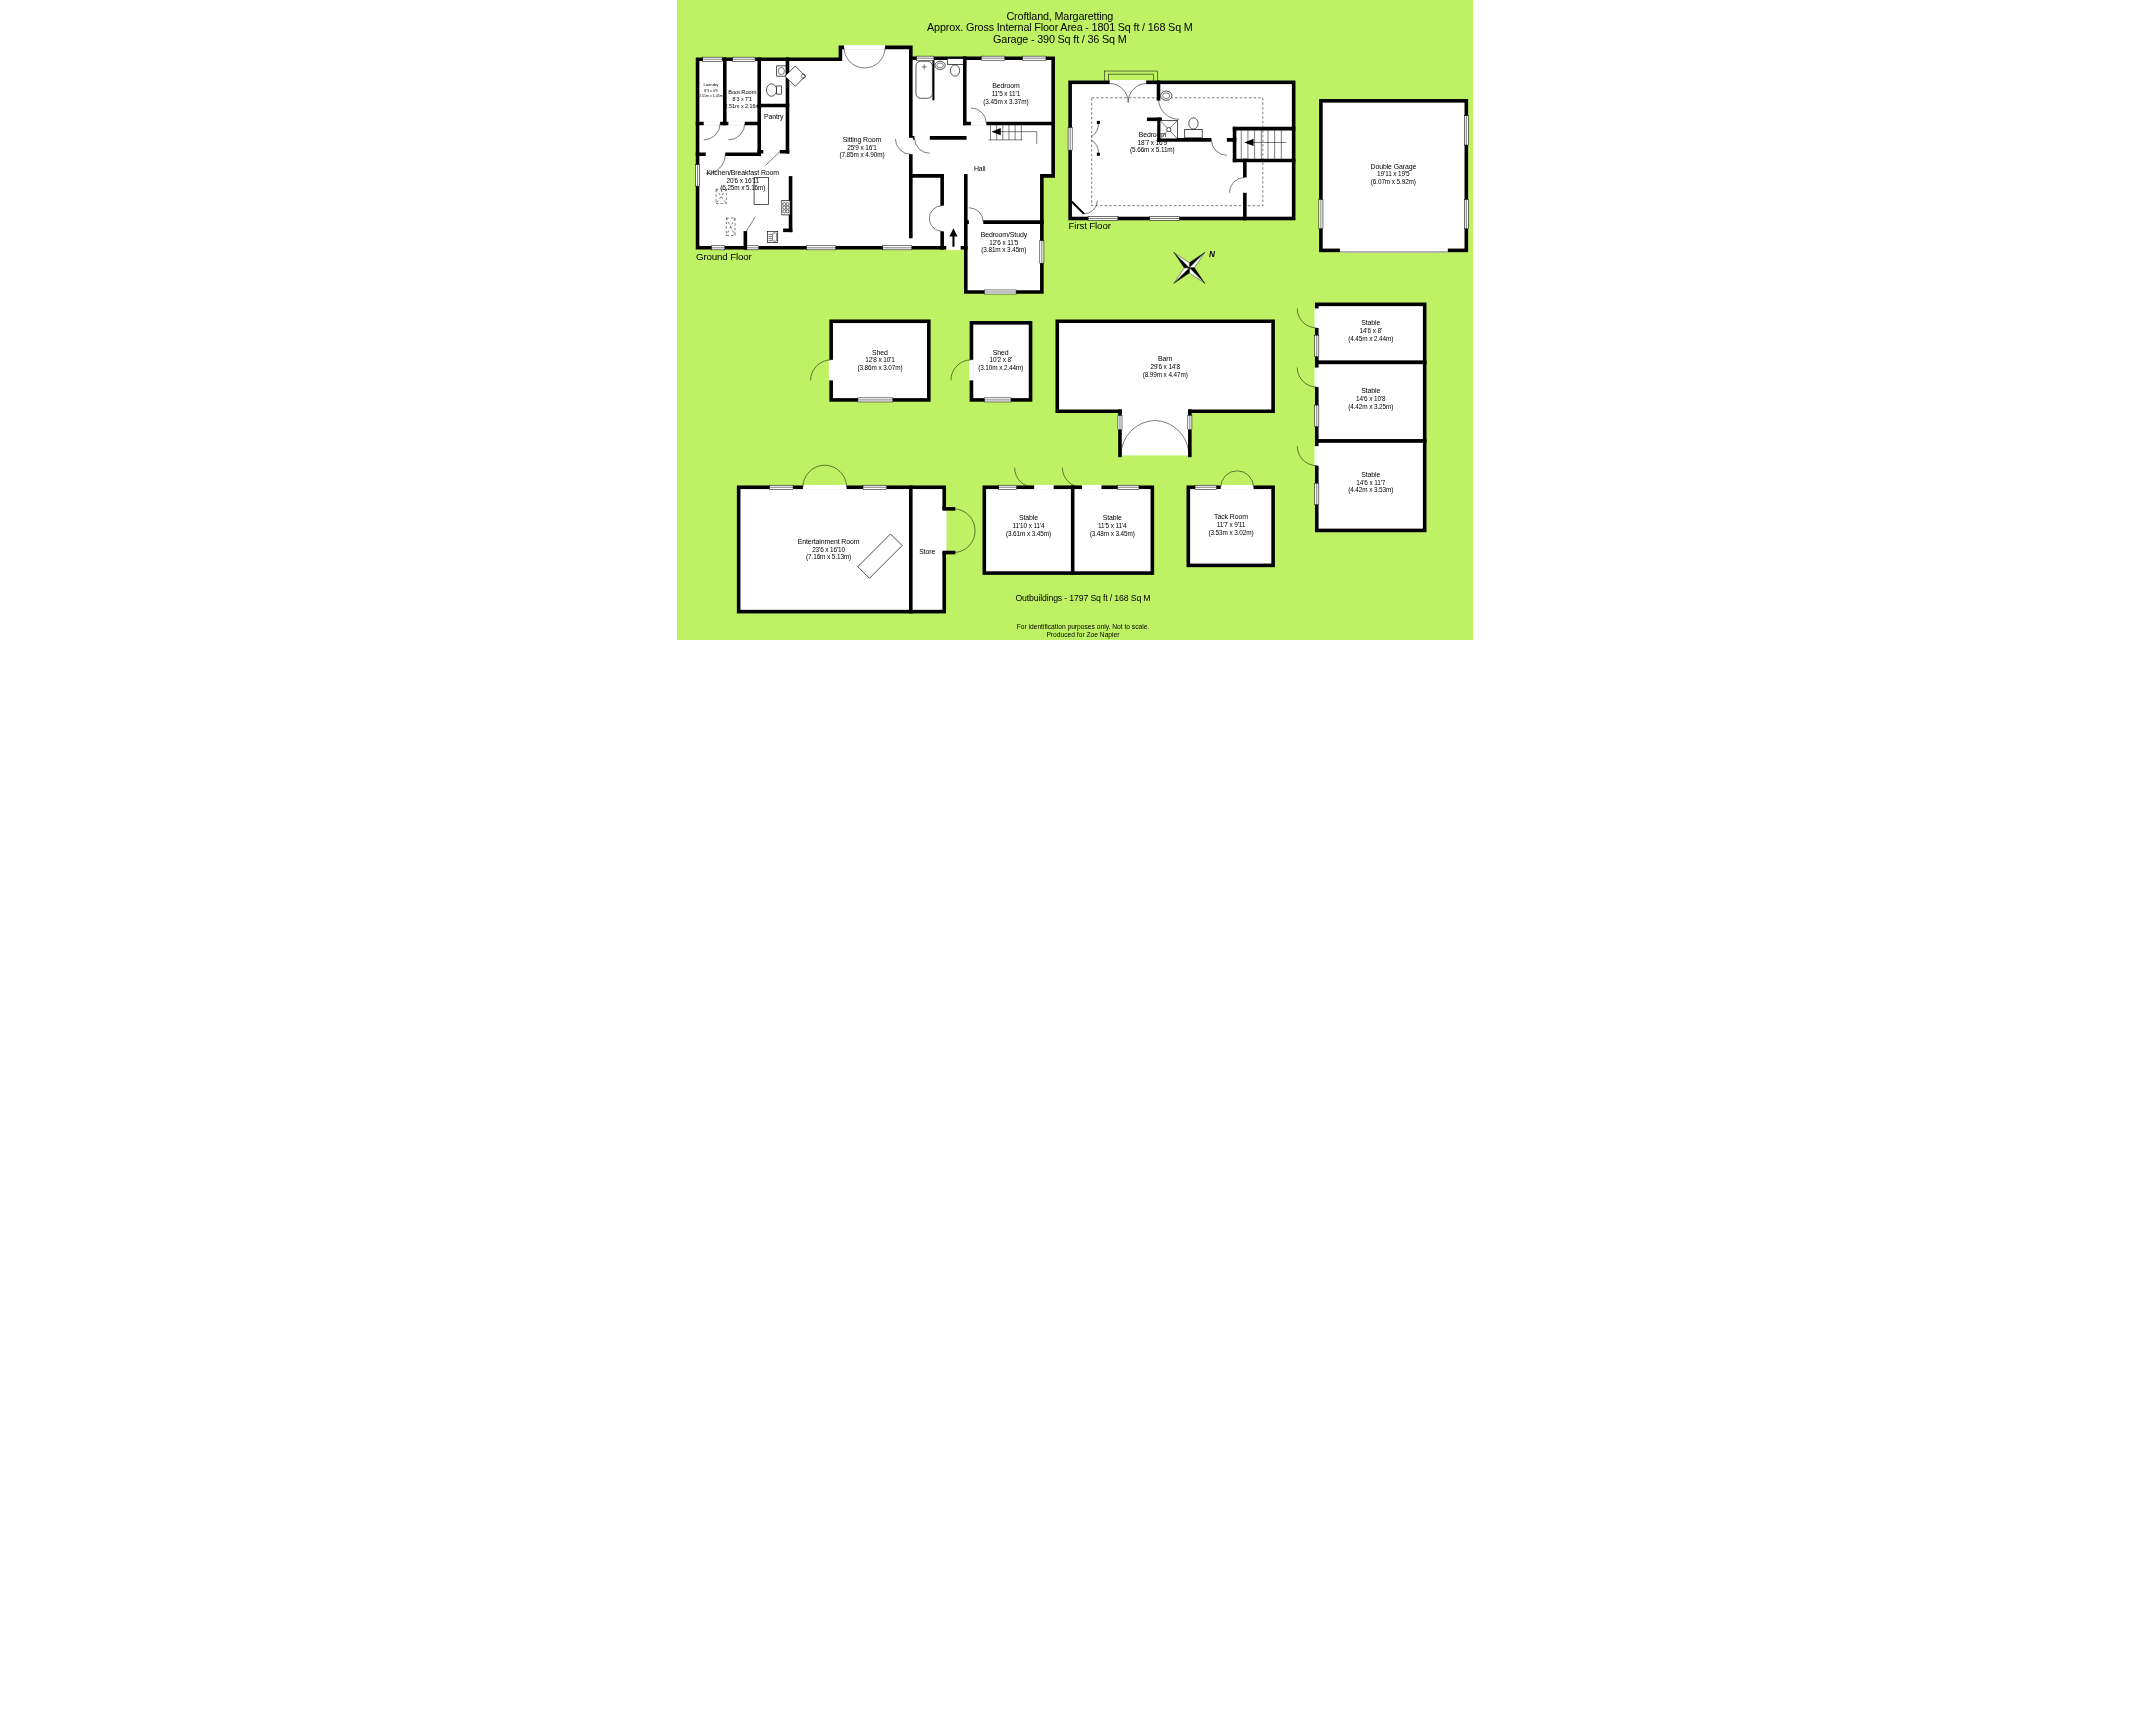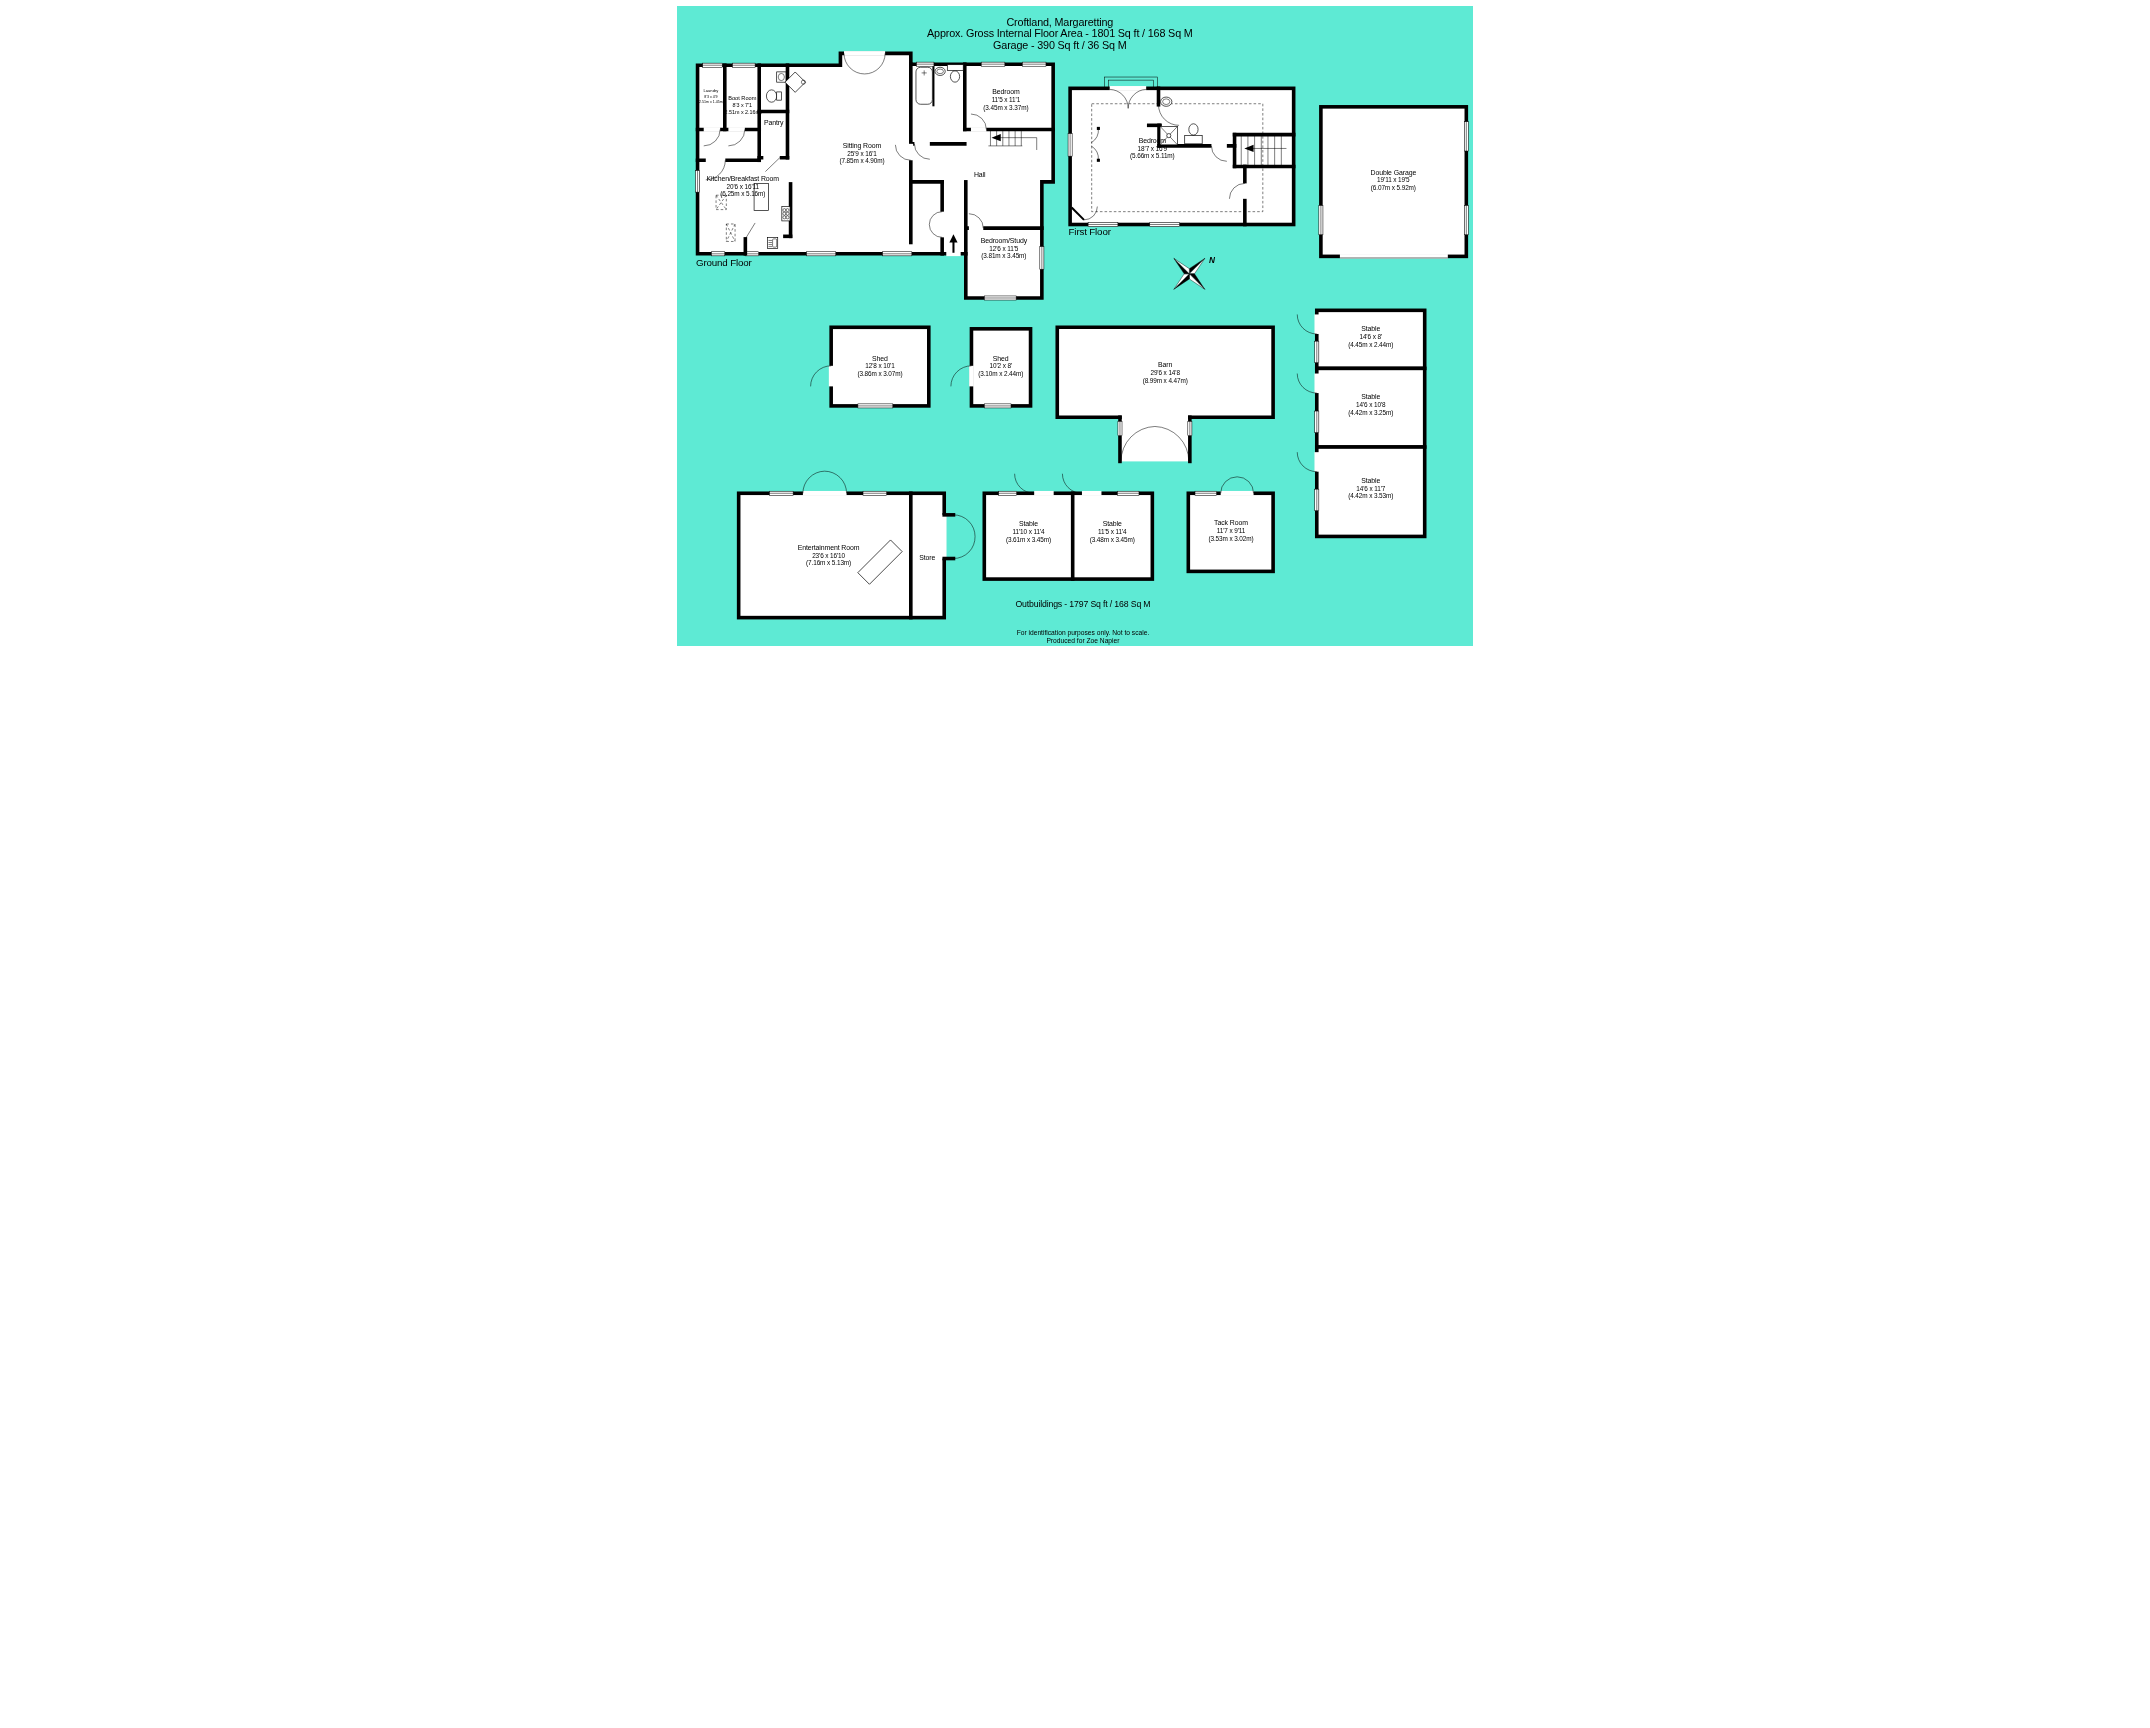--- a/index.html
+++ b/index.html
@@ -1,16 +1,16 @@
 <!DOCTYPE html>
 <html style="font-size:8.2px"><head>
 <meta charset="utf-8">
 <style>
   html,body{margin:0;padding:0;background:#fff;}
-  .page{width:796px;height:640px;position:relative;margin:6px auto;background:#5eead4;text-decoration:underline;}
+  .page{width:796px;height:640px;position:relative;margin:0 auto;background:#bef264;text-decoration:underline;}
   svg{display:block;}
   .wall{stroke:#000;stroke-width:7;fill:none;stroke-linecap:square;}
   .wall-thin{stroke:#000;stroke-width:4;fill:none;}
   .room{fill:#fff;stroke:#000;stroke-width:7;}
   .fix{fill:#fff;stroke:#000;stroke-width:1.3;}
   .fix2{fill:none;stroke:#000;stroke-width:1;}
   .win{fill:#fff;stroke:#000;stroke-width:1;}
   .winline{stroke:#000;stroke-width:1;}
   .gap{fill:#fff;stroke:none;}
   .arc{fill:none;stroke:#000;stroke-width:1;}

